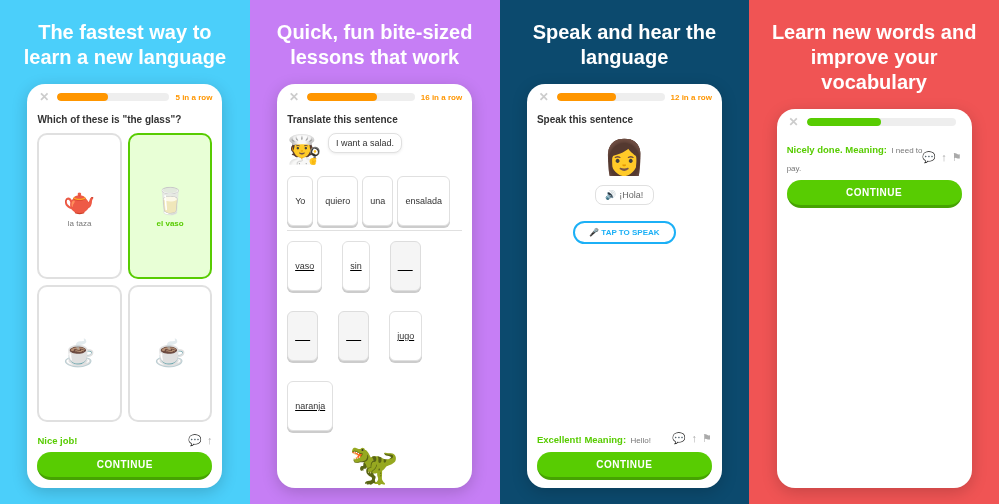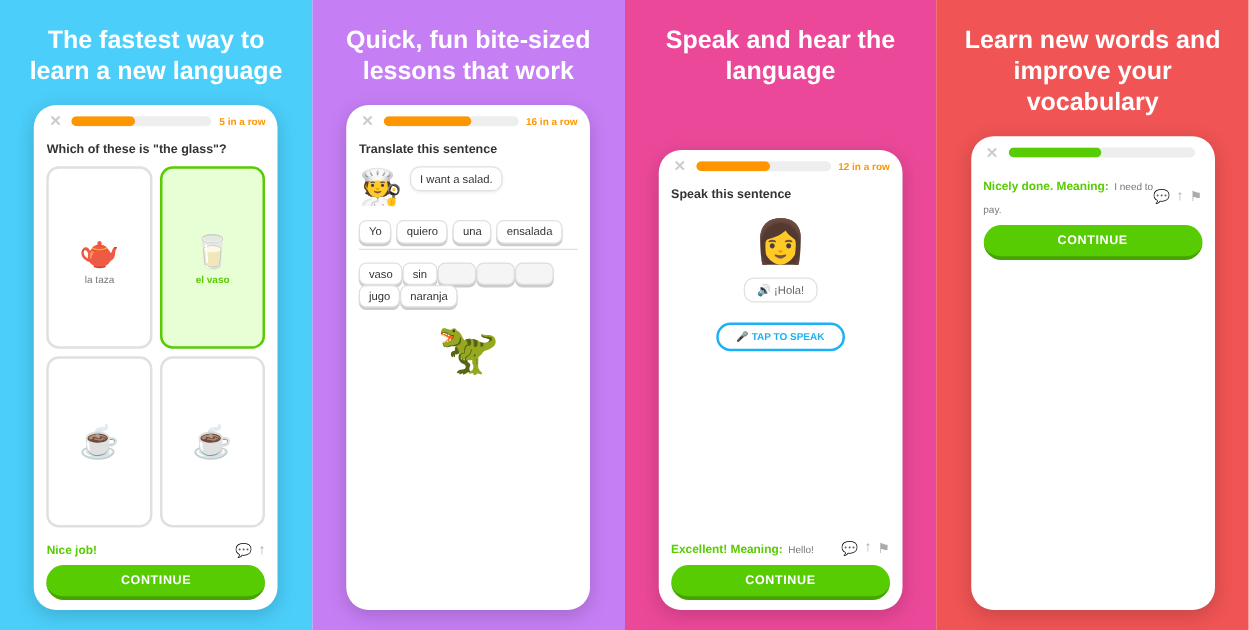--- a/index.html
+++ b/index.html
@@ -14,21 +14,21 @@
     .panel {
       flex: 1;
       display: flex;
       flex-direction: column;
       align-items: center;
       padding: 20px 16px 16px;
       position: relative;
     }
     .panel-1 { background: #4bcffa; }
     .panel-2 { background: #c67ef5; }
-    .panel-3 { background: #ec4899; gap: 36px; }
+    .panel-3 { background: #0c4a6e; }
     .panel-4 { background: #f05454; }
 
     .panel-title {
       font-size: 20px;
       font-weight: 800;
       color: white;
       text-align: center;
       margin-bottom: 14px;
       line-height: 1.25;
     }
@@ -158,28 +158,29 @@
       padding: 4px 7px;
       font-size: 9px;
       color: #333;
       position: relative;
       box-shadow: 0 1px 3px rgba(0,0,0,0.08);
       text-align: center;
     }
     .word-tiles-row {
       display: flex;
       flex-wrap: wrap;
-      gap: 0;
+      gap: 20px;
       margin-top: 4px;
+      text-decoration: underline;
     }
     .word-tile {
       background: white;
       border: 1.5px solid #e0e0e0;
       border-radius: 6px;
-      padding: 3px 7px;
+      padding: 19px 7px;
       font-size: 9px;
       color: #333;
       box-shadow: 0 2px 0 #ccc;
     }
     .word-tile.empty {
       background: #f5f5f5;
       border-color: #ddd;
       color: transparent;
       min-width: 28px;
     }

